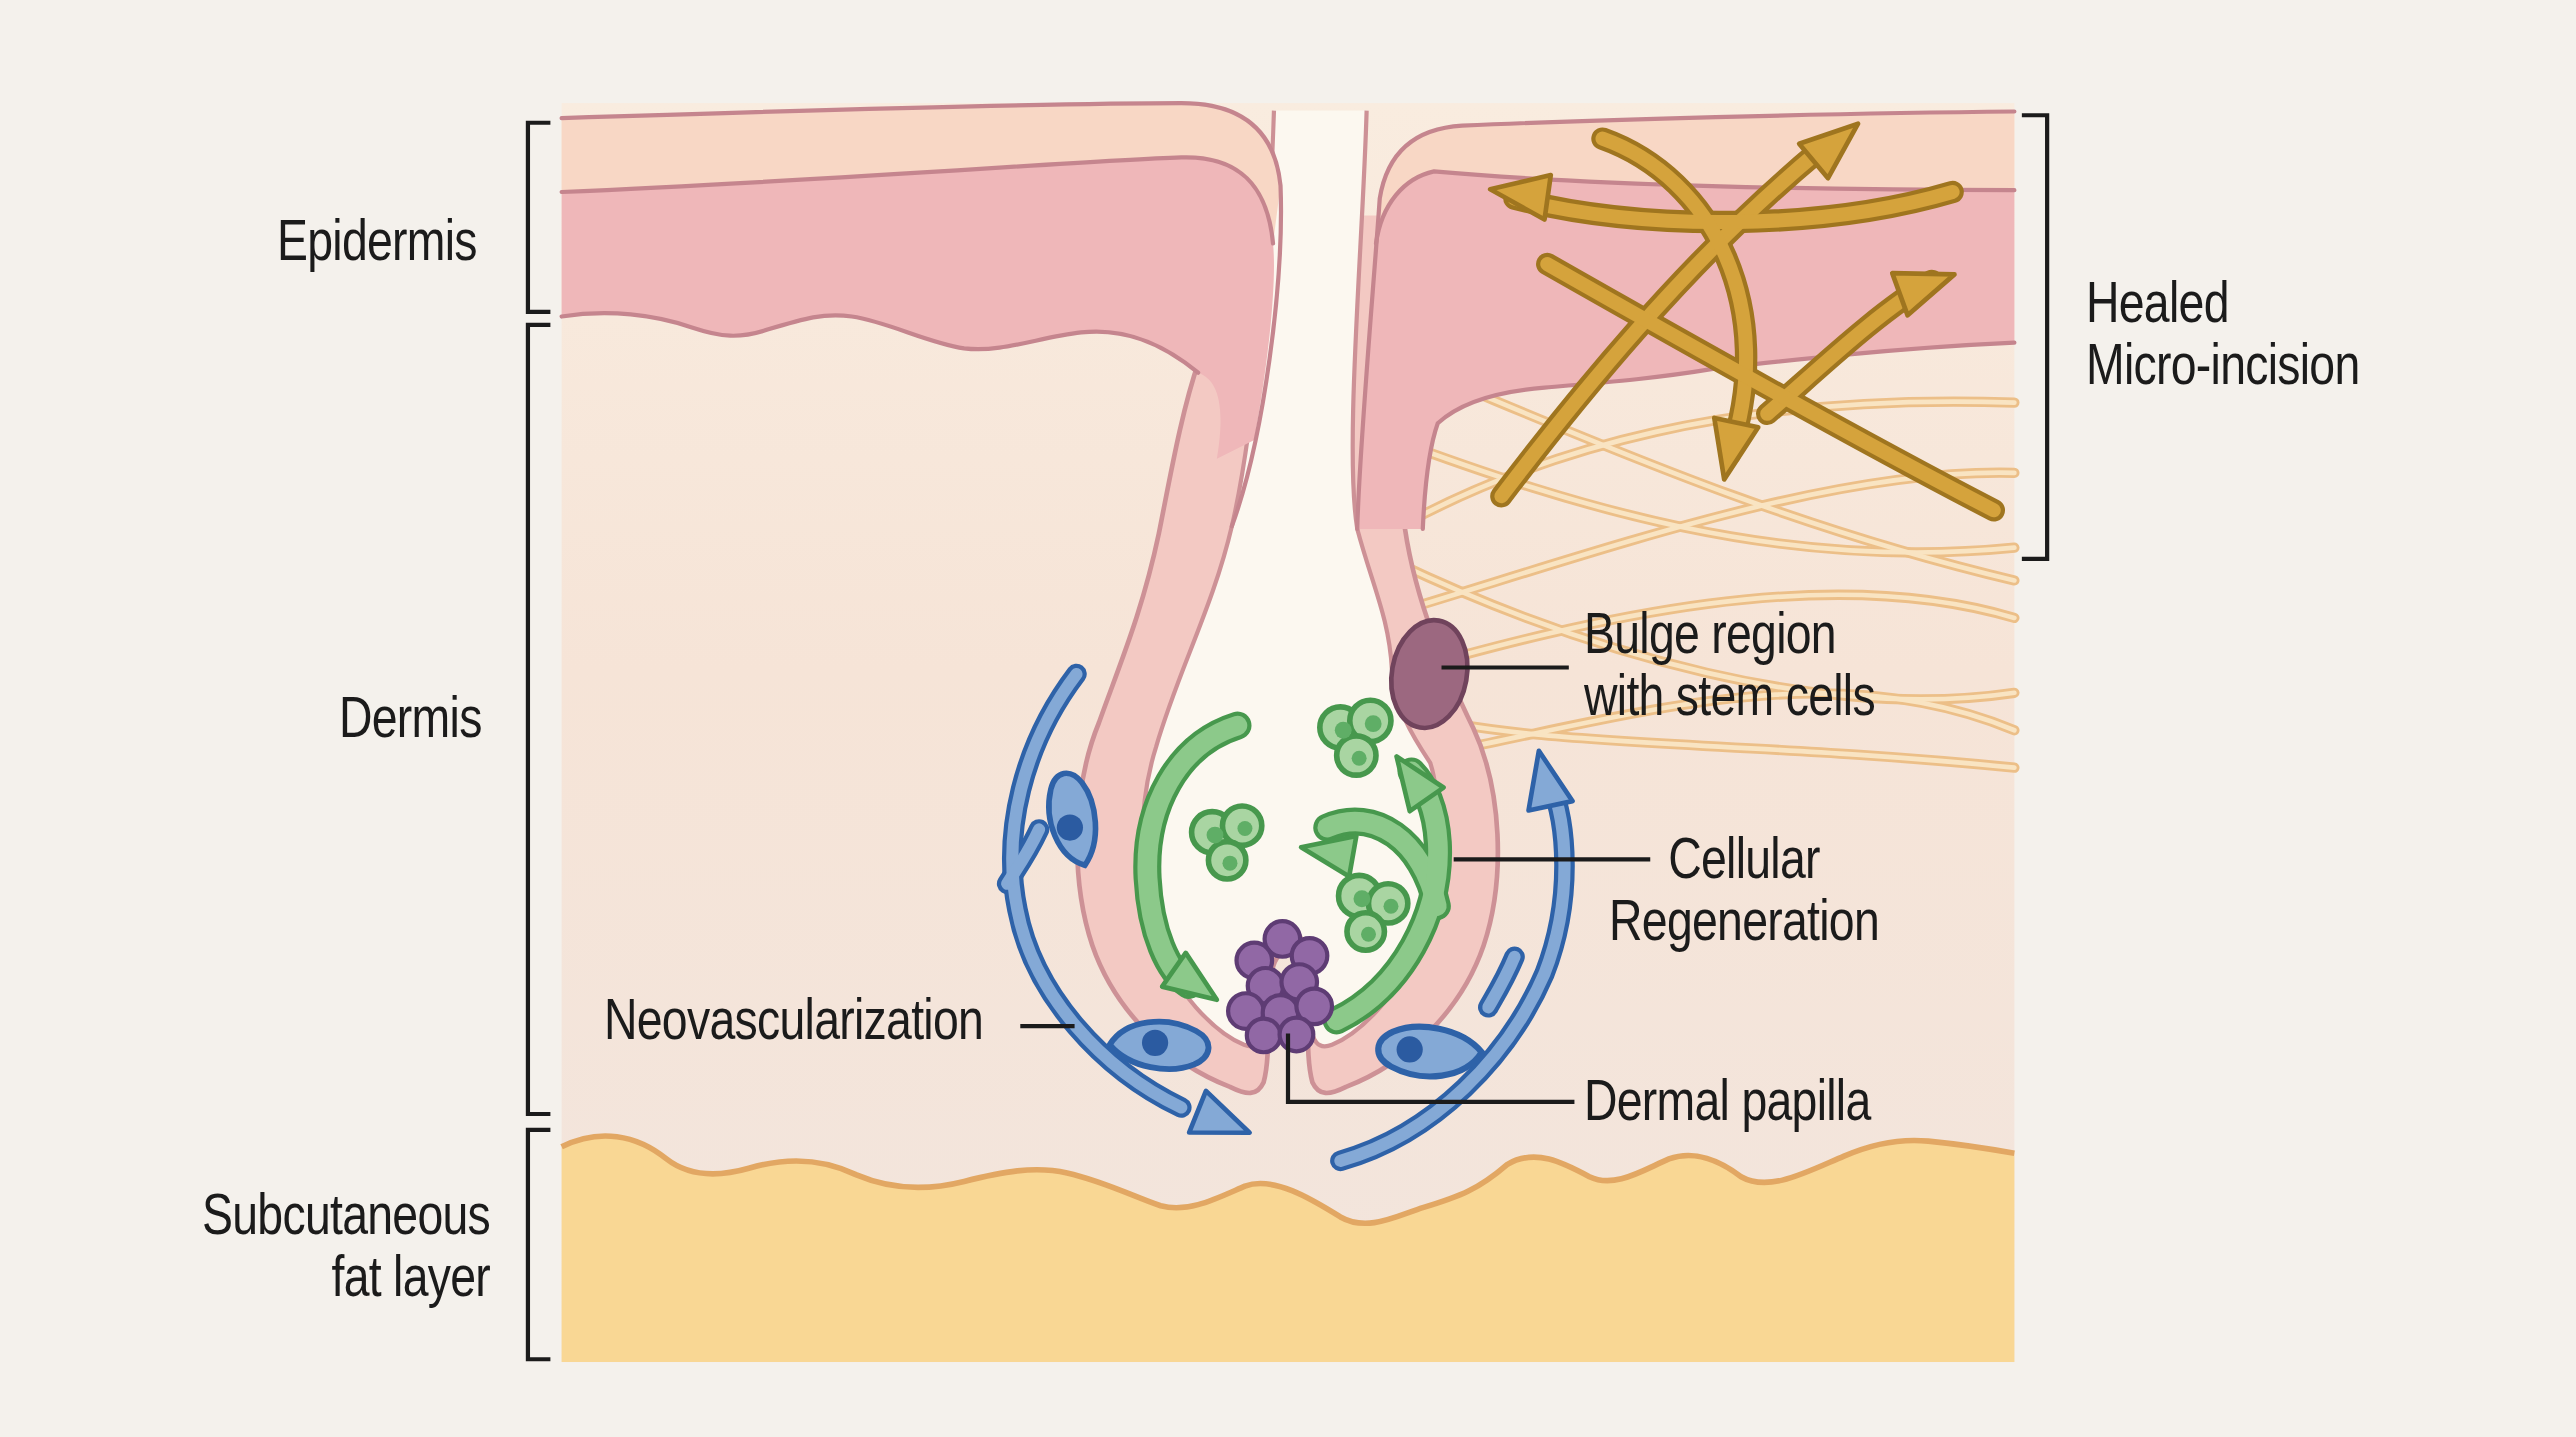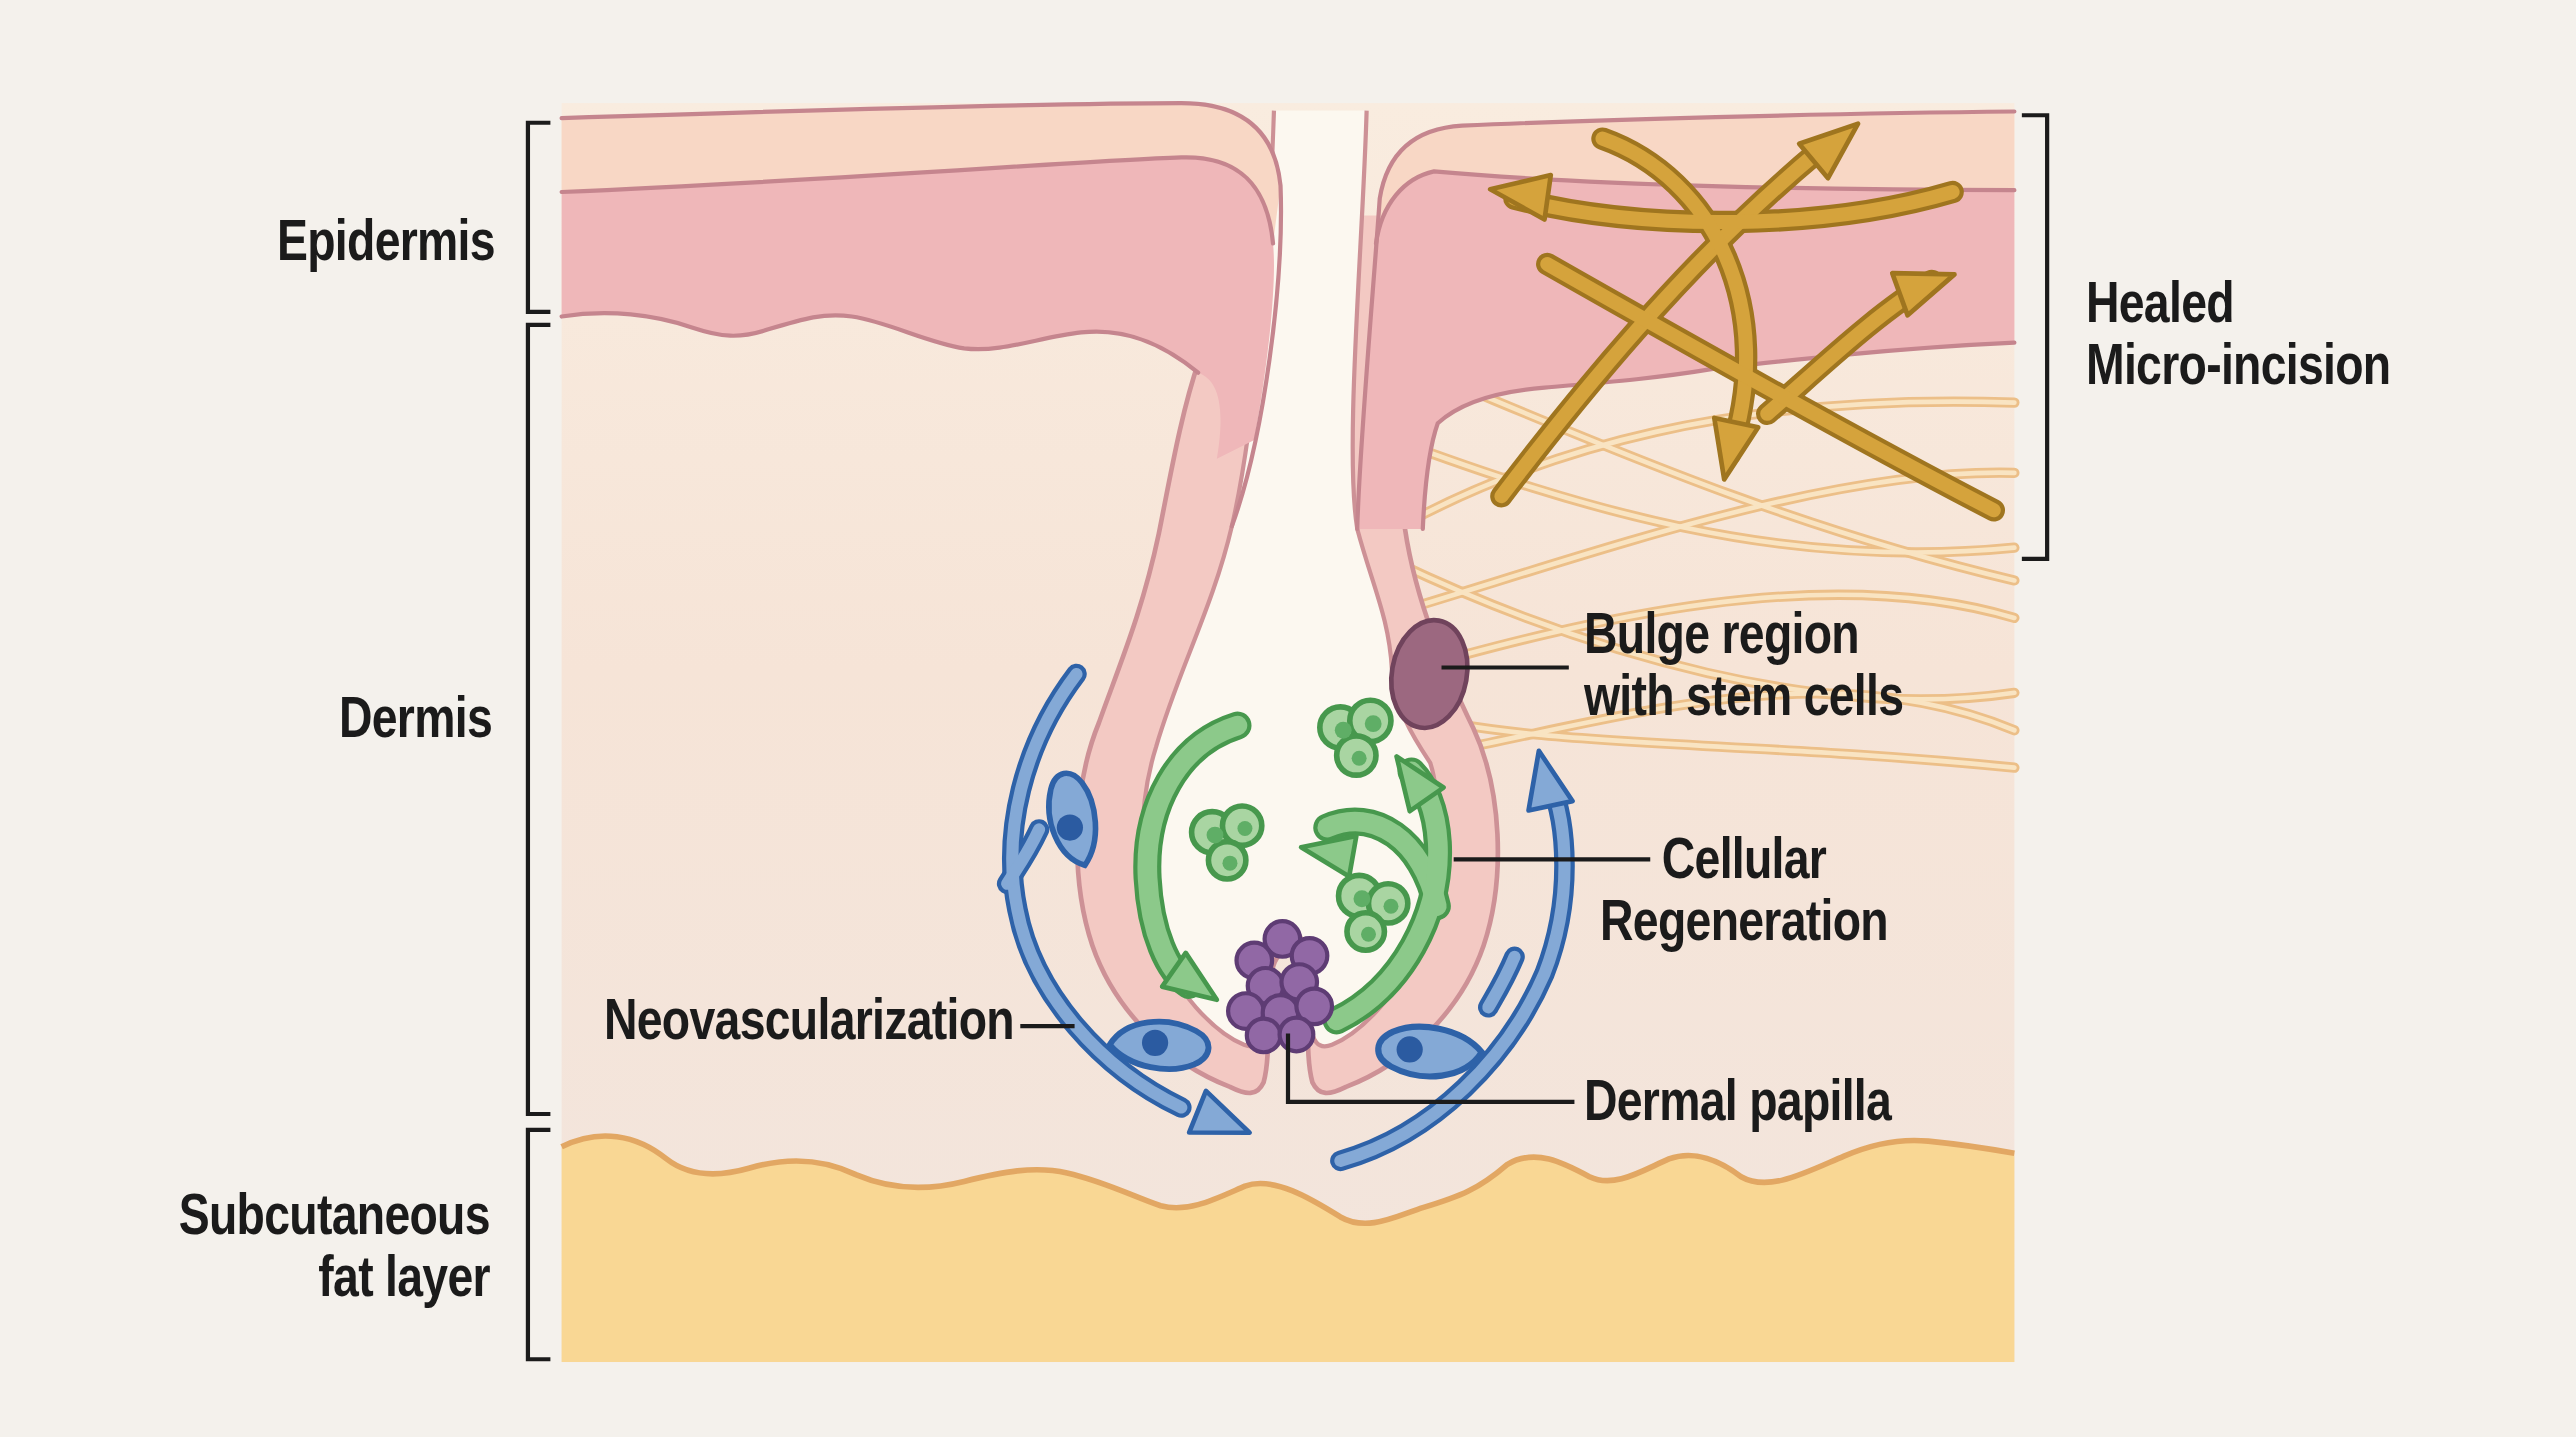--- a/index.html
+++ b/index.html
@@ -2,21 +2,21 @@
 <html style="font-size:15px"><head>
 <meta charset="utf-8">
 <style>
   html,body{margin:0;padding:0;}
   body{
     width:2576px;height:1438px;
     background:#f4f1ec;
     font-family:"Liberation Sans", sans-serif;
     overflow:hidden;
   }
-  #stage{position:relative;width:2576px;height:1438px;font-weight:bold;}
+  #stage{position:relative;width:2576px;height:1438px;}
   #art{position:absolute;left:0;top:0;}
   .lbl{
     position:absolute;
     font-size:58px;line-height:62px;letter-spacing:-0.9px;
     color:#1b1b1b;white-space:nowrap;
     transform:scaleX(0.8);
   }
   .lbl.al-left{transform-origin:left top;}
   .lbl.al-right{text-align:right;transform-origin:right top;}
   .lbl.al-center{text-align:center;transform-origin:center top;}

